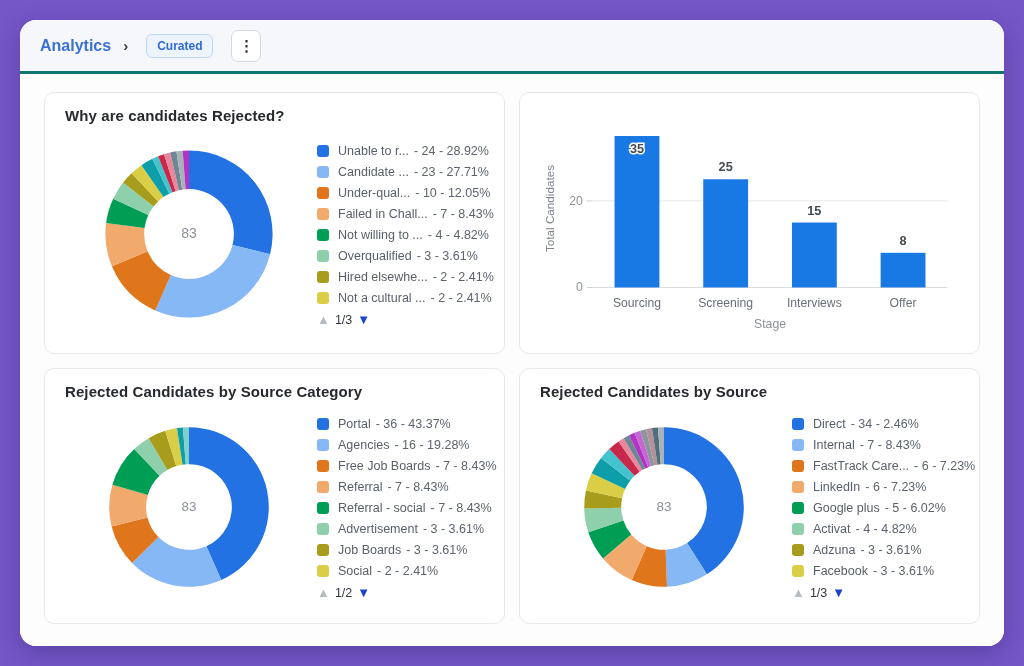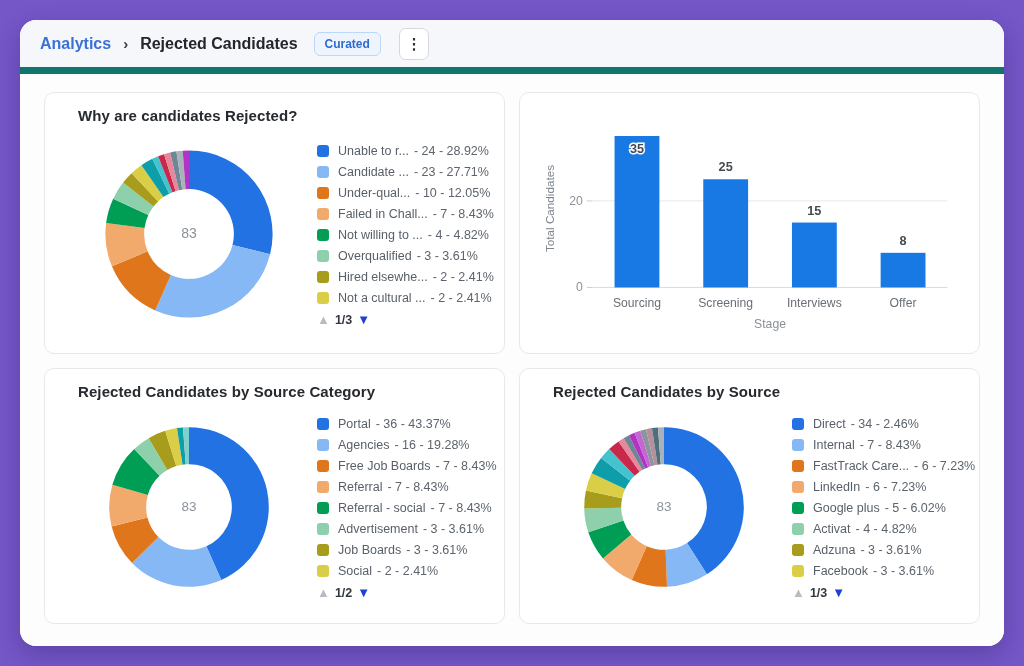--- a/index.html
+++ b/index.html
@@ -19,21 +19,21 @@
     background:#fdfdfe;
     border-radius:16px;
     overflow:hidden;
     box-shadow:0 8px 24px rgba(30,10,80,.28);
     display:flex; flex-direction:column;
   }
   
   .topbar {
     height:54px; flex:0 0 54px;
     background:#f5f7fa;
-    border-bottom:7px solid #0f766e;
+    border-bottom:3px solid #0f766e;
     display:flex; align-items:center;
     padding:0 20px;
     gap:10px;
   }
   .crumb-link {
     color:#3a72d4; font-size:16px; font-weight:700;
     text-decoration:none; cursor:pointer;
   }
   .crumb-sep { color:#3c4148; font-size:15px; font-weight:700; margin:0 2px; }
   .page-title { color:#22262c; font-size:16px; font-weight:700; }
@@ -65,53 +65,51 @@
     background:#ffffff;
     border:1px solid #e7e8ec;
     border-radius:10px;
     padding:14px 16px 10px 20px;
     overflow:hidden;
     display:flex; flex-direction:column;
   }
   .card-title {
     font-size:15px; font-weight:700; color:#26292e;
     letter-spacing:.1px;
-    margin-left:13px;
   }
   .panel-body { flex:1; display:flex; align-items:center; }
   .donut-wrap {
     width:248px; flex:0 0 248px;
     display:flex; align-items:center; justify-content:center;
   }
   .legend { flex:1; padding-left:4px; padding-top:4px; }
   .legend-row { display:flex; align-items:center; margin-bottom:7px; cursor:pointer; }
   .swatch {
     width:12px; height:12px; border-radius:3px;
     flex:0 0 12px; margin-right:9px;
   }
   .legend-label { font-size:12.5px; color:#585f68; white-space:nowrap; }
   .legend-value { font-size:12.5px; color:#5d646d; white-space:nowrap; margin-left:5px; }
   .legend-pager { display:flex; align-items:center; gap:5px; margin-top:3px; }
   .pg-up   { color:#b6bcc2; font-size:13px; cursor:pointer; }
   .pg-down { color:#1c43cf; font-size:13px; cursor:pointer; }
-  .pg-num  { color:#33383f; font-size:12.5px; font-weight:700; }
+  .pg-num  { color:#33383f; font-size:12.5px; font-weight:400; }
   .bar-wrap { flex:1; display:flex; align-items:center; justify-content:center; padding-top:4px; }
   .bar-wrap svg { width:434px; height:216px; }
   svg text { font-family:"Liberation Sans", sans-serif; }
 </style>
 </head>
 <body>
 
 <div class="frame">
   <div class="window">
 
     <header class="topbar">
       <a class="crumb-link">Analytics</a>
       <span class="crumb-sep">›</span>
-      <span class="page-title">Rejected Candidates</span>
       <span class="badge">Curated</span>
       <button class="kebab-btn">
           <span>⋮</span>
         </button>
     </header>
 
     <main class="content">
 
       <section class="card">
         <h2 class="card-title">Why are candidates Rejected?</h2>

